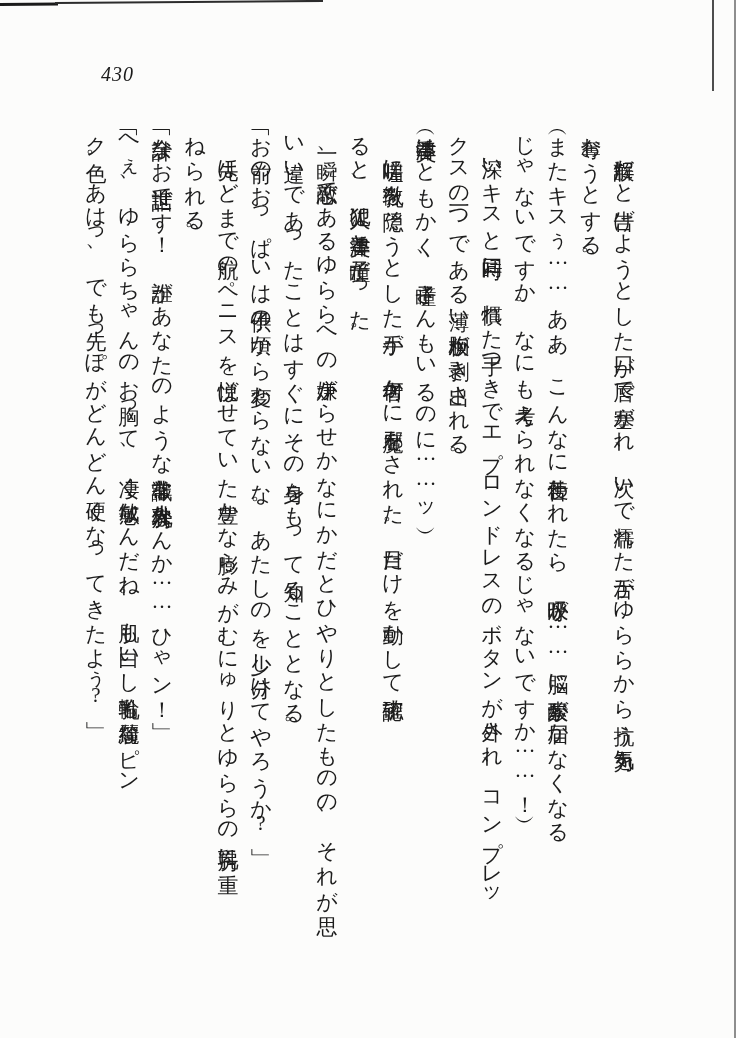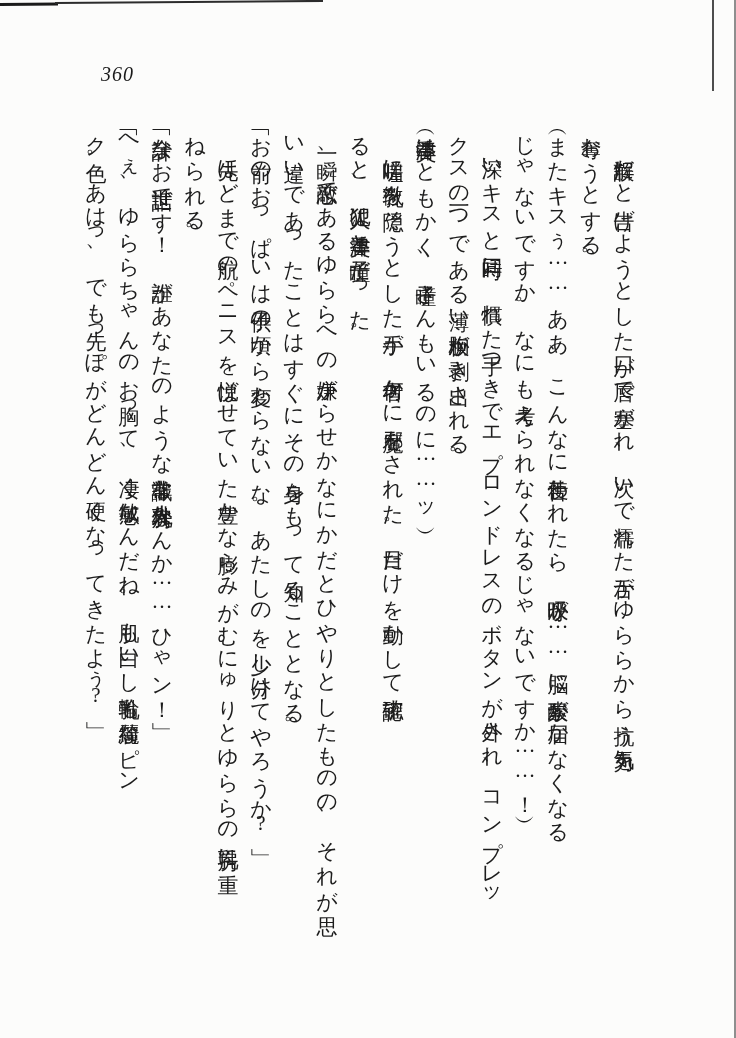--- a/index.html
+++ b/index.html
@@ -76,21 +76,21 @@
 </head>
 <body>
 
 <div class="page">
 
   <div class="edge-top-a"></div>
   <div class="edge-top-b"></div>
   <div class="rule-top-right"></div>
   <div class="edge-right"></div>
 
-  <div class="page-number">360</div>
+  <div class="page-number">430</div>
 
   <div class="text-block">
     <div class="text-line">　誤解だと告げようとした口が唇で塞がれ、次いで濡れた舌がゆららから抗う気力を</div>
     <div class="text-line">奪おうとする。</div>
     <div class="text-line">（またキスぅ……ああ、こんなに舌使われたら、呼吸が……脳に酸素が届かなくなる</div>
     <div class="text-line">じゃないですか。なにも考えられなくなるじゃないですか……！）</div>
     <div class="text-line">　深いキスと同時に、慣れた手つきでエプロンドレスのボタンが外され、コンプレッ</div>
     <div class="text-line">クスの一つである薄い胸板が剥き出される。</div>
     <div class="text-line">（香津美はともかく、瞳子さんもいるのに……ッ）</div>
     <div class="text-line">　咄嗟に微乳を隠そうとした手が、何者かに邪魔をされた。目だけを動かして確認す</div>

